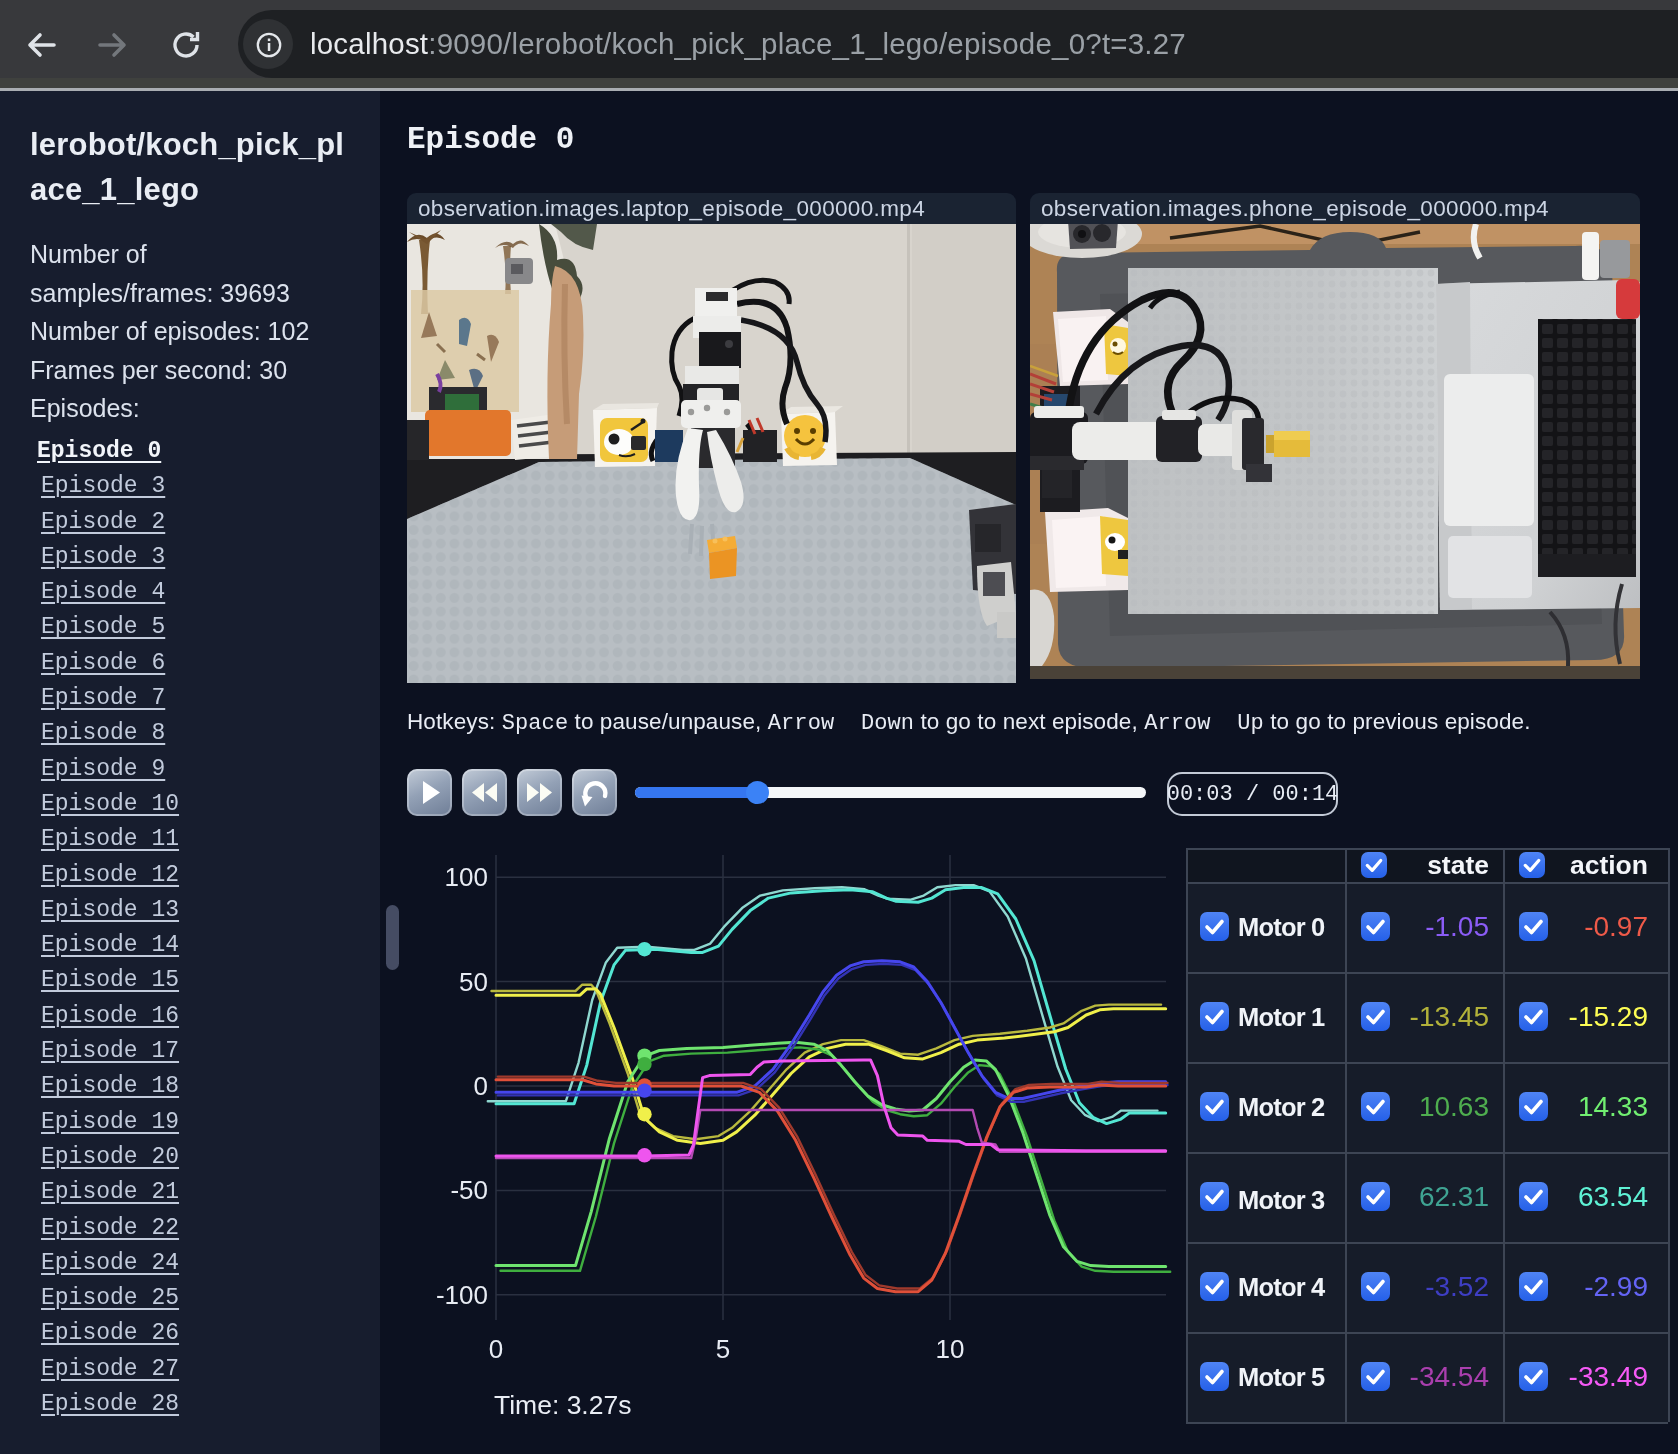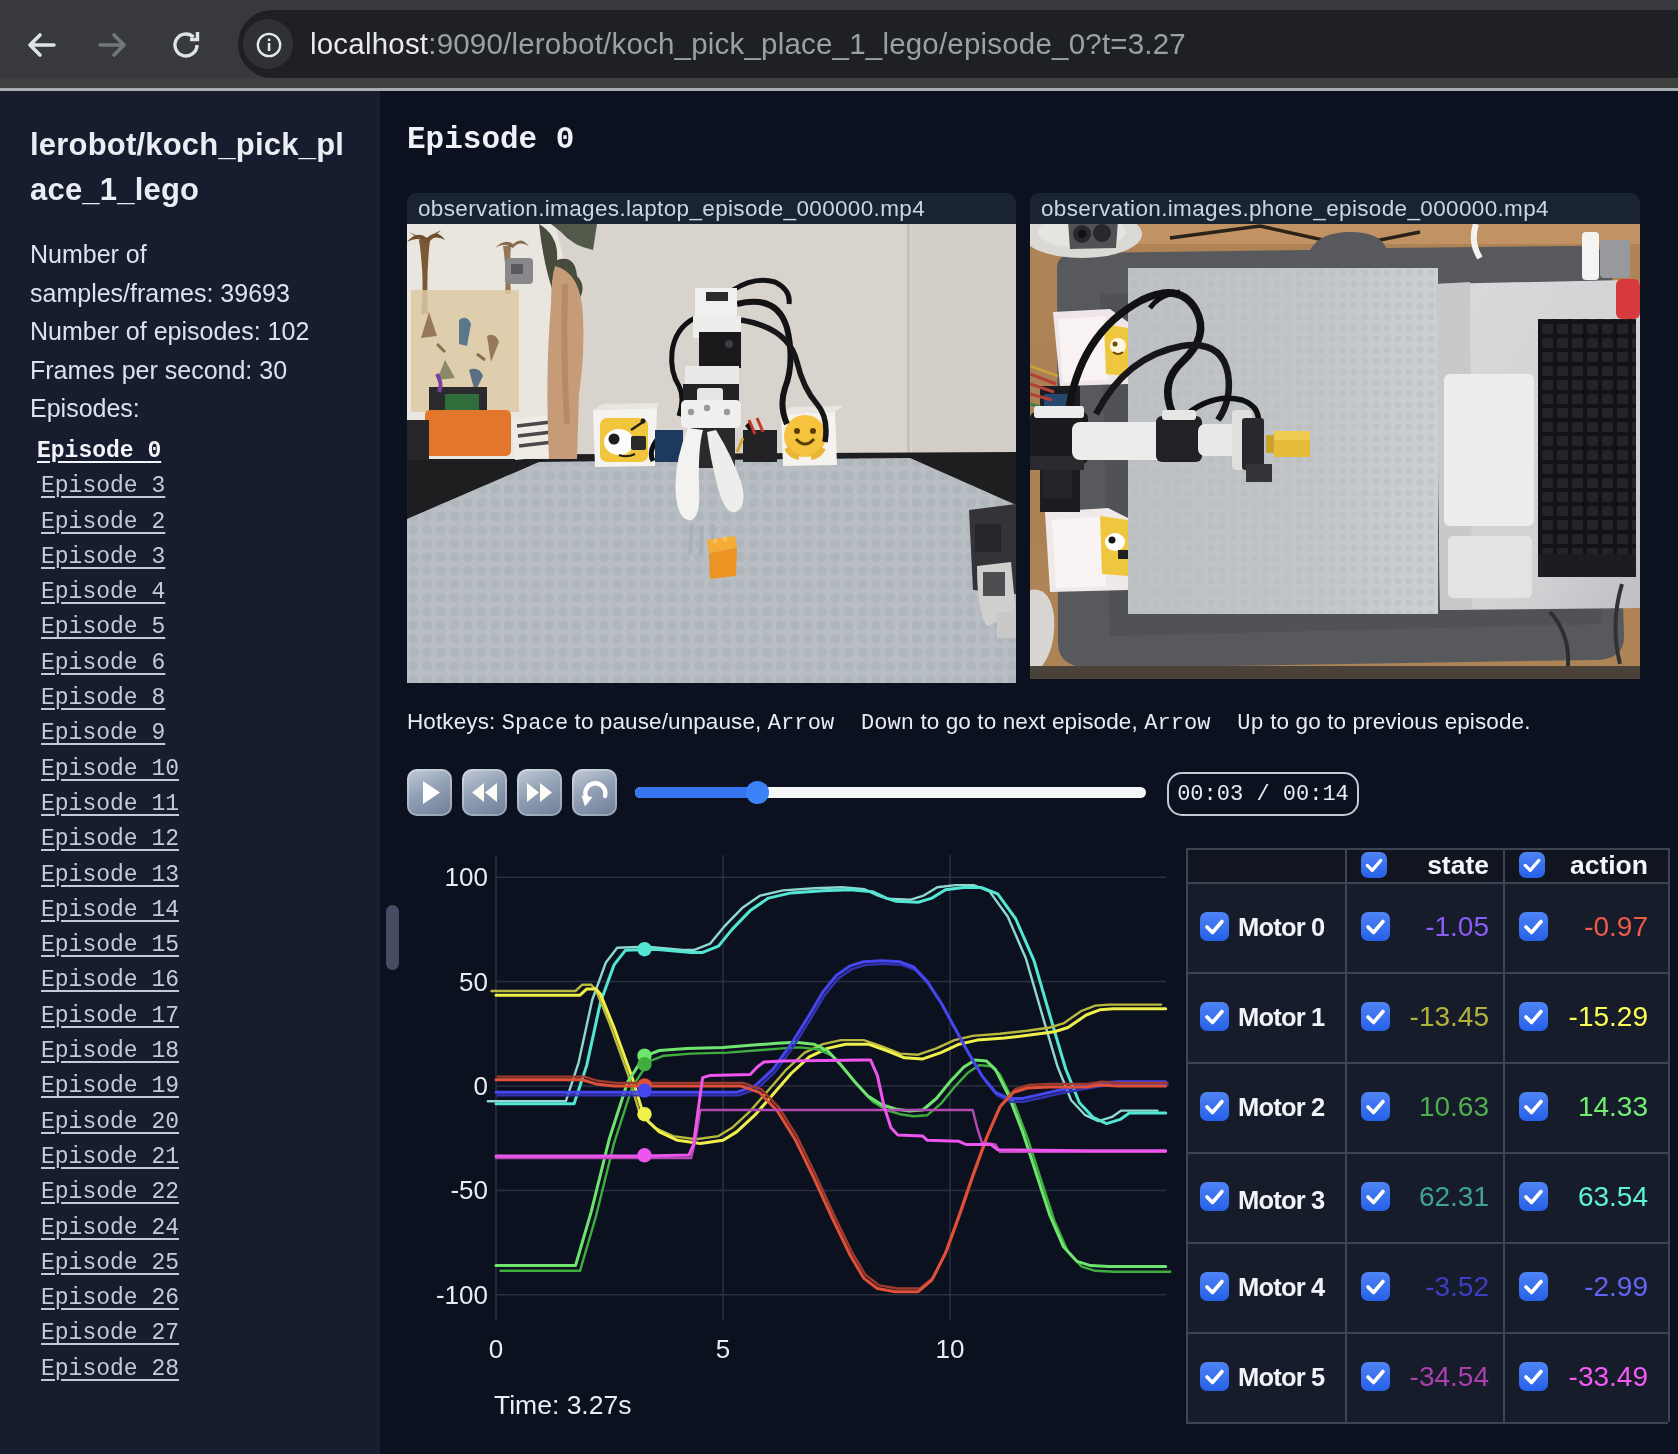--- a/index.html
+++ b/index.html
@@ -22,21 +22,21 @@
 #eplist li.cur a{font-weight:bold;color:#f2f5fa}
 #eplist li:not(.cur){margin-left:4px}
 #epheading{position:absolute;left:407px;top:122px;font-family:"Liberation Mono",monospace;font-weight:bold;font-size:31px;color:#eef1f6}
 .vcap{position:absolute;height:31px;background:#1a2332;border-radius:9px 9px 0 0;color:#ccd5e4;font-size:22.5px;line-height:31px;padding-left:11px;letter-spacing:0.35px}
 #hotkeys{position:absolute;left:407px;top:709px;font-size:22.5px;color:#e8ecf4;letter-spacing:0.1px}
 #hotkeys .mono{font-size:22px}
 .pbtn{position:absolute;width:45px;height:47px;border-radius:10px;background:linear-gradient(155deg,#c3ccd8 0%,#93a1b6 45%,#6e7d96 100%);box-shadow:inset 0 0 0 2px rgba(255,255,255,0.28)}
 #slidertrack{position:absolute;left:635px;top:787px;width:511px;height:11px;border-radius:6px;background:#f4f6f8}
 #sliderfill{position:absolute;left:635px;top:787px;width:122px;height:11px;border-radius:6px 0 0 6px;background:#3576f0}
 #sliderthumb{position:absolute;left:746px;top:781px;width:23px;height:23px;border-radius:50%;background:#3b82f6}
-#timepill{position:absolute;left:1167px;top:772px;width:192px;height:44px;border:2px solid #c3cad6;border-radius:15px;font-family:"Liberation Mono",monospace;font-size:22px;color:#e8edf5;display:flex;align-items:center;justify-content:center}
+#timepill{position:absolute;left:1167px;top:772px;width:171px;height:44px;border:2px solid #c3cad6;border-radius:15px;font-family:"Liberation Mono",monospace;font-size:22px;color:#e8edf5;display:flex;align-items:center;justify-content:center}
 #scrollthumb{position:absolute;left:386px;top:905px;width:13px;height:65px;border-radius:7px;background:#454c63}
 #timelabel{position:absolute;left:494px;top:1390px;font-family:Liberation Sans, sans-serif;font-size:26.5px;color:#e9edf4}
 #mtable{position:absolute;background:#10151f}
 #mtable .trow{position:absolute;left:0;width:100%;background:#161c29}
 #mtable .trow.thead{background:transparent}
 #mtable .cbx{position:absolute;border-radius:7px;background:linear-gradient(180deg,#4f84f5 0%,#2560e8 100%)}
 #mtable .hlbl{position:absolute;display:flex;align-items:center;justify-content:flex-end;font-weight:bold;font-size:26.5px;color:#f3f5f9}
 #mtable .mlbl{position:absolute;display:flex;align-items:center;font-weight:bold;font-size:25.5px;letter-spacing:-0.8px;color:#f0f3f8}
 #mtable .mval{position:absolute;display:flex;align-items:center;justify-content:flex-end;font-size:28px}
 #mtable .tb{position:absolute;background:#3d4554}
@@ -75,20 +75,21 @@
   <h1>lerobot/koch_pick_pl<br>ace_1_lego</h1>
   <div id="stats">Number of<br>samples/frames: 39693<br>Number of episodes: 102<br>Frames per second: 30<br>Episodes:</div>
   <ul id="eplist">
 <li class="cur"><a>Episode 0</a></li>
 <li><a>Episode 3</a></li>
 <li><a>Episode 2</a></li>
 <li><a>Episode 3</a></li>
 <li><a>Episode 4</a></li>
 <li><a>Episode 5</a></li>
 <li><a>Episode 6</a></li>
+<li><a>Episode 7</a></li>
 <li><a>Episode 8</a></li>
 <li><a>Episode 9</a></li>
 <li><a>Episode 10</a></li>
 <li><a>Episode 11</a></li>
 <li><a>Episode 12</a></li>
 <li><a>Episode 13</a></li>
 <li><a>Episode 14</a></li>
 <li><a>Episode 15</a></li>
 <li><a>Episode 16</a></li>
 <li><a>Episode 17</a></li>

